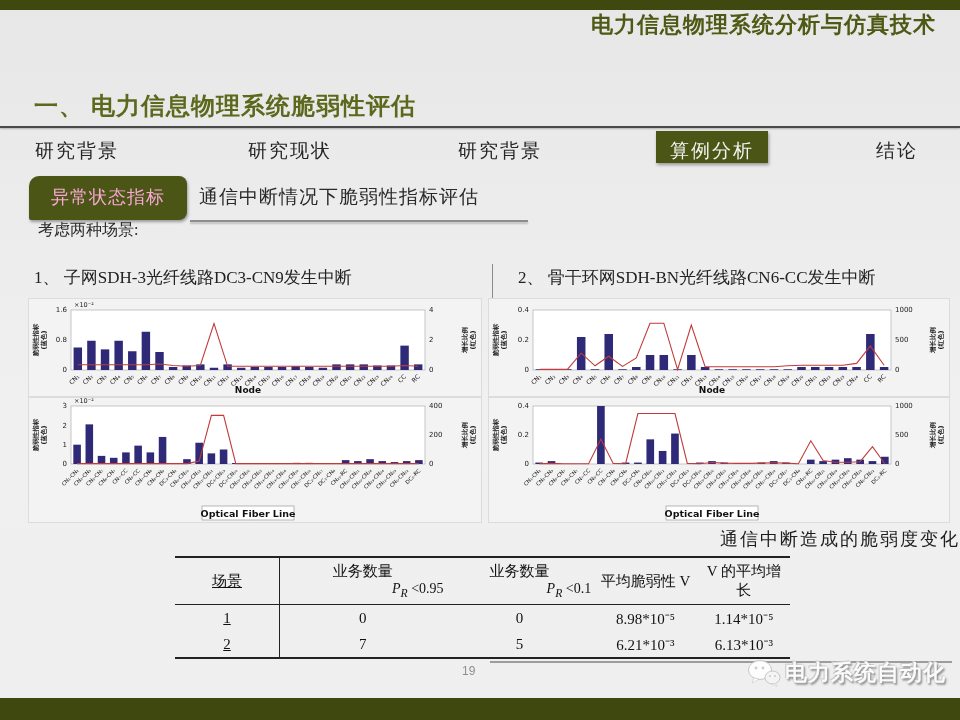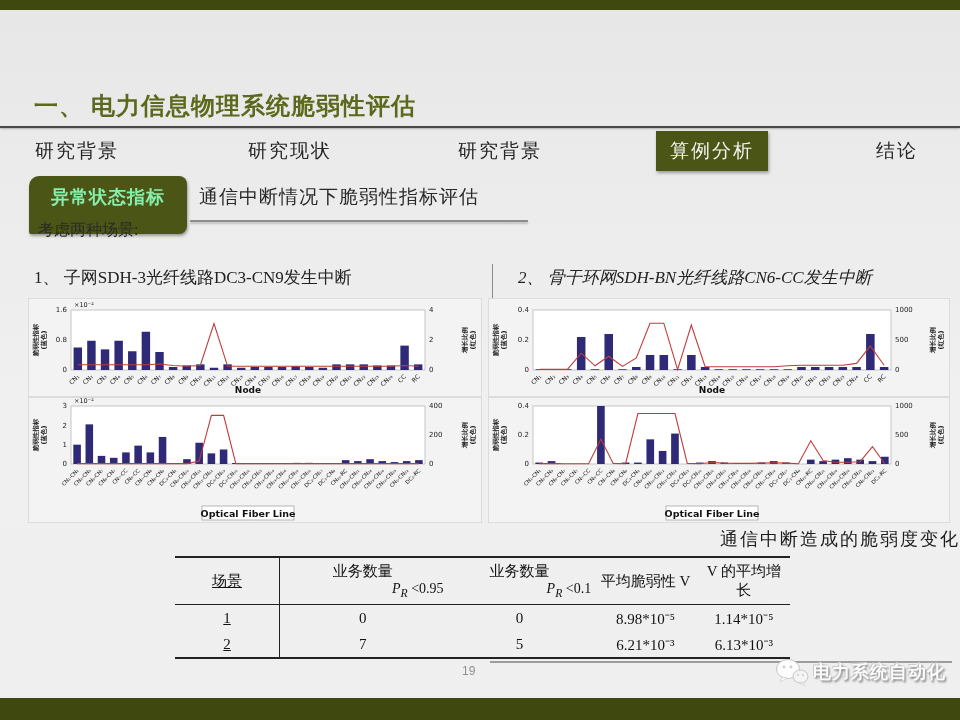--- a/index.html
+++ b/index.html
@@ -6,57 +6,58 @@
   .slide{position:relative;width:960px;height:720px;overflow:hidden;
     background:linear-gradient(180deg,#e7e7e7 0%,#f0f0f0 55%,#efefef 100%);
     font-family:"Liberation Serif",serif;}
   .top-bar{position:absolute;left:0;top:0;width:960px;height:10px;background:#3f490f;}
   .bottom-bar{position:absolute;left:0;top:698px;width:960px;height:22px;background:#3f490f;}
   .header-title{position:absolute;right:24px;top:10px;font-size:22px;font-weight:bold;color:#4d5914;letter-spacing:1px;}
   .section-title{position:absolute;left:34px;top:90px;font-size:24px;font-weight:bold;color:#5c681c;letter-spacing:1px;}
   .hdivider{position:absolute;left:0;top:126px;width:960px;height:2px;background:#4a4a4a;box-shadow:0 1px 2px rgba(0,0,0,.25);}
   .nav{position:absolute;left:0;top:131px;width:960px;height:40px;}
   .nav-item{position:absolute;top:7px;font-size:19px;color:#262626;letter-spacing:2px;}
-  .nav-item.active{top:0;height:40px;line-height:40px;padding:0 14px;background:#4b5516;color:#f3f3ef;
+  .nav-item.active{top:0;height:32px;line-height:40px;padding:0 14px;background:#4b5516;color:#f3f3ef;
     box-shadow:1px 2px 3px rgba(0,0,0,.35);}
-  .subtab-badge{position:absolute;left:29px;top:176px;width:158px;height:58px;background:#4b5516;
-    border-radius:10px 8px 8px 2px;color:#86efac;font-size:18px;font-weight:bold;text-align:center;line-height:42px;
+  .subtab-badge{position:absolute;left:29px;top:176px;width:158px;height:44px;background:#4b5516;
+    border-radius:10px 8px 8px 2px;color:#f9a8d4;font-size:18px;font-weight:normal;text-align:center;line-height:42px;
     letter-spacing:1px;box-shadow:1px 2px 3px rgba(0,0,0,.35);}
   .subtab-title{position:absolute;left:199px;top:184px;font-size:19px;color:#2a2a2a;letter-spacing:1px;}
   .subtab-underline{position:absolute;left:190px;top:220px;width:338px;height:2px;background:#8d8d8d;box-shadow:0 2px 2px rgba(0,0,0,.2);}
   .scenario-intro{position:absolute;left:38px;top:220px;font-size:16px;color:#2a2a2a;}
   .scenario-left{position:absolute;left:34px;top:266px;font-size:17px;color:#222;}
-  .scenario-right{position:absolute;left:518px;top:266px;font-size:17px;color:#222;font-style:italic;}
+  .scenario-right{position:absolute;left:518px;top:266px;font-size:17px;color:#222;}
   .vdivider{position:absolute;left:492px;top:264px;width:1px;height:34px;background:#8a8a8a;}
   .chart{position:absolute;background:#f3f3f3;border:1px solid #dcdcdc;}
   #chart0{left:28px;top:298px;} #chart1{left:28px;top:397px;}
   #chart2{left:488px;top:298px;} #chart3{left:488px;top:397px;}
   .table-title{position:absolute;left:0;top:527px;width:960px;text-align:right;font-size:18px;color:#1d1d1d;letter-spacing:2px;}
   .vtable{position:absolute;left:175px;top:556px;width:615px;border-collapse:collapse;
     font-family:"Liberation Serif",serif;color:#111;}
   .vtable thead tr{border-top:2.5px solid #222;border-bottom:1.5px solid #222;}
   .vtable tbody{border-bottom:2.5px solid #222;}
   .vtable th{font-weight:normal;font-size:15px;padding:4px 2px;text-align:center;vertical-align:middle;}
   .vtable td{font-size:15px;text-align:center;padding:3px 2px;}
   .vtable .col-scene{border-right:1.2px solid #222;text-decoration:underline;}
   .hdr-sub{font-style:italic;font-size:14px;text-align:right;}
   .hdr-sub .roman{font-style:normal;}
   .footer-line{position:absolute;left:490px;top:661px;width:462px;height:1.5px;background:#9d9d9d;}
   .page-number{position:absolute;left:462px;top:664px;font-size:12px;color:#8f8f8f;font-family:"Liberation Sans",sans-serif;}
   .logo{position:absolute;right:14px;top:658px;display:flex;align-items:center;gap:4px;}
-  .logo-text{font-size:18px;font-weight:bold;color:#fbfbfb;letter-spacing:1px;
+  .logo-text{font-size:22px;font-weight:bold;color:#fbfbfb;letter-spacing:1px;
     text-shadow:0 0 1px #aaa,1.5px 1.5px 2px #8f8f8f,-1px -1px 0 #cfcfcf;}
   svg text{font-family:"DejaVu Sans",sans-serif;}
 </style>
 </head>
 <body>
 
 <div class="slide">
   <div class="top-bar"></div>
 
+  <div class="header-title">电力信息物理系统分析与仿真技术</div>
   <div class="section-title">一、 电力信息物理系统脆弱性评估</div>
   <div class="hdivider"></div>
 
   <div class="nav">
     <div class="nav-item" style="left:35px">研究背景</div>
     <div class="nav-item" style="left:248px">研究现状</div>
     <div class="nav-item" style="left:458px">研究背景</div>
     <div class="nav-item active" style="left:656px">算例分析</div>
     <div class="nav-item" style="left:876px">结论</div>
   </div>

